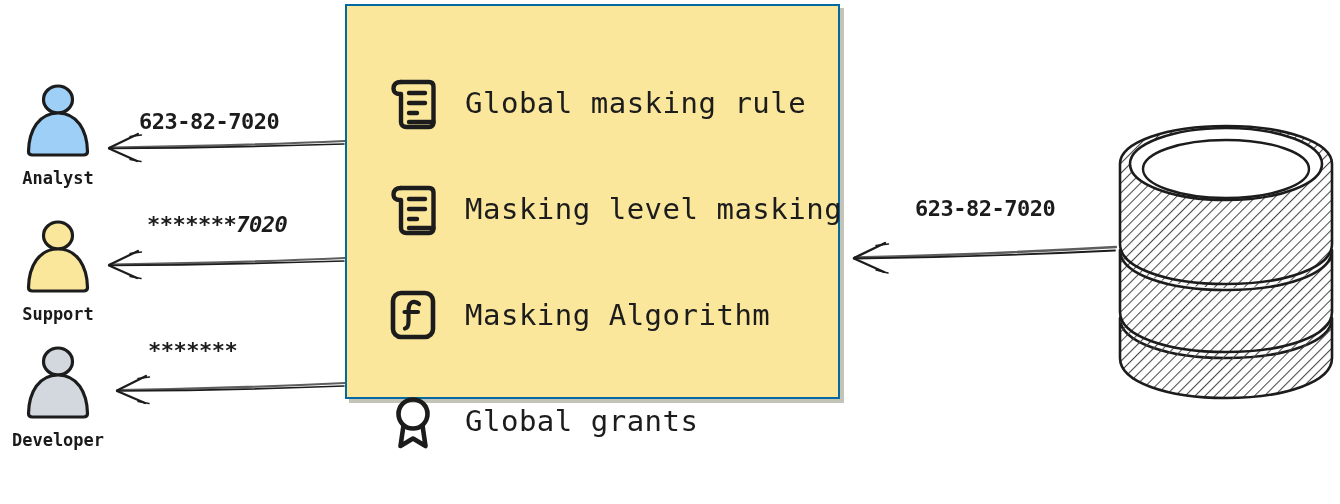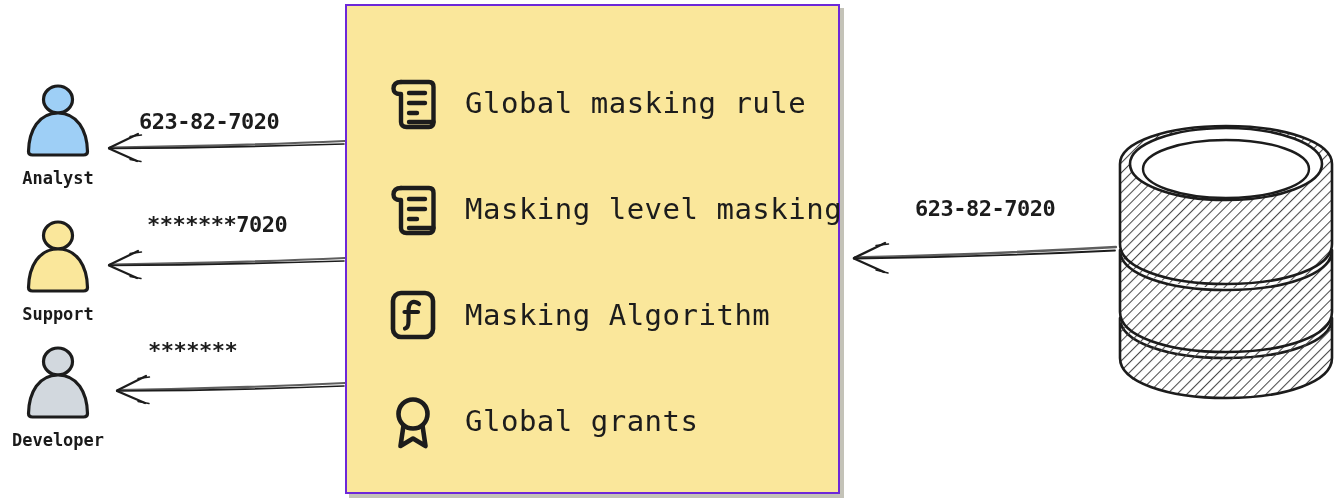--- a/index.html
+++ b/index.html
@@ -55,23 +55,23 @@
     white-space: nowrap;
     letter-spacing: -0.5px;
   }
 
   
   .policy-card {
     position: absolute;
     left: 345px;
     top: 4px;
     width: 495px;
-    height: 490px;
+    height: 395px;
     background: #FAE79B;
-    border: 2px solid #6d28d9;
+    border: 2px solid #0369a1;
     box-sizing: border-box;
     box-shadow: 4px 4px 0 rgba(60,55,20,0.30);
   }
   .policy-list {
     position: absolute;
     left: 0; top: 0; right: 0; bottom: 0;
     padding: 44px 0 0 40px;
     box-sizing: border-box;
   }
   .policy-row {
@@ -129,21 +129,21 @@
   </svg>
 
   <div class="actor" style="left:-2px; top:218px;">
     <svg class="actor-figure" viewBox="0 0 80 86">
       <ellipse cx="40" cy="17.5" rx="14.5" ry="13.5" fill="#FAE79B" stroke="#1c1c1c" stroke-width="3.2"></ellipse>
       <path d="M40 31 C21 31 11 48 10.5 69.5 C10.5 72 12 73 14.5 73 L65.5 73 C68 73 69.5 72 69.5 69.5 C69 48 59 31 40 31 Z" fill="#FAE79B" stroke="#1c1c1c" stroke-width="3.2" stroke-linejoin="round"></path>
     </svg>
     <div class="actor-label">Support</div>
   </div>
 
-  <div class="flow-label" style="left:147px; top:212px;">*******7020</div>
+  <div class="flow-label" style="left:147px; top:212px;font-style:italic;">*******7020</div>
 
   <svg class="abs" style="left:100px; top:245px;" width="246" height="36" viewBox="0 0 246 36">
     <path d="M245 13 C180 16 90 18.5 10 19.5" fill="none" stroke="#5e5e5e" stroke-width="2.2" stroke-linecap="round"></path>
     <path d="M244 16 C178 18 88 20 9 20.5" fill="none" stroke="#1c1c1c" stroke-width="1.6" stroke-linecap="round"></path>
     <path d="M9 20 L38 6" fill="none" stroke="#1c1c1c" stroke-width="2.2" stroke-linecap="round"></path>
     <path d="M9 20.5 L37 33" fill="none" stroke="#1c1c1c" stroke-width="2.2" stroke-linecap="round"></path>
     <path d="M30 8.5 L41.5 7" fill="none" stroke="#1c1c1c" stroke-width="1.4" stroke-linecap="round"></path>
     <path d="M30 31.5 L41 33.5" fill="none" stroke="#1c1c1c" stroke-width="1.4" stroke-linecap="round"></path>
   </svg>
 

